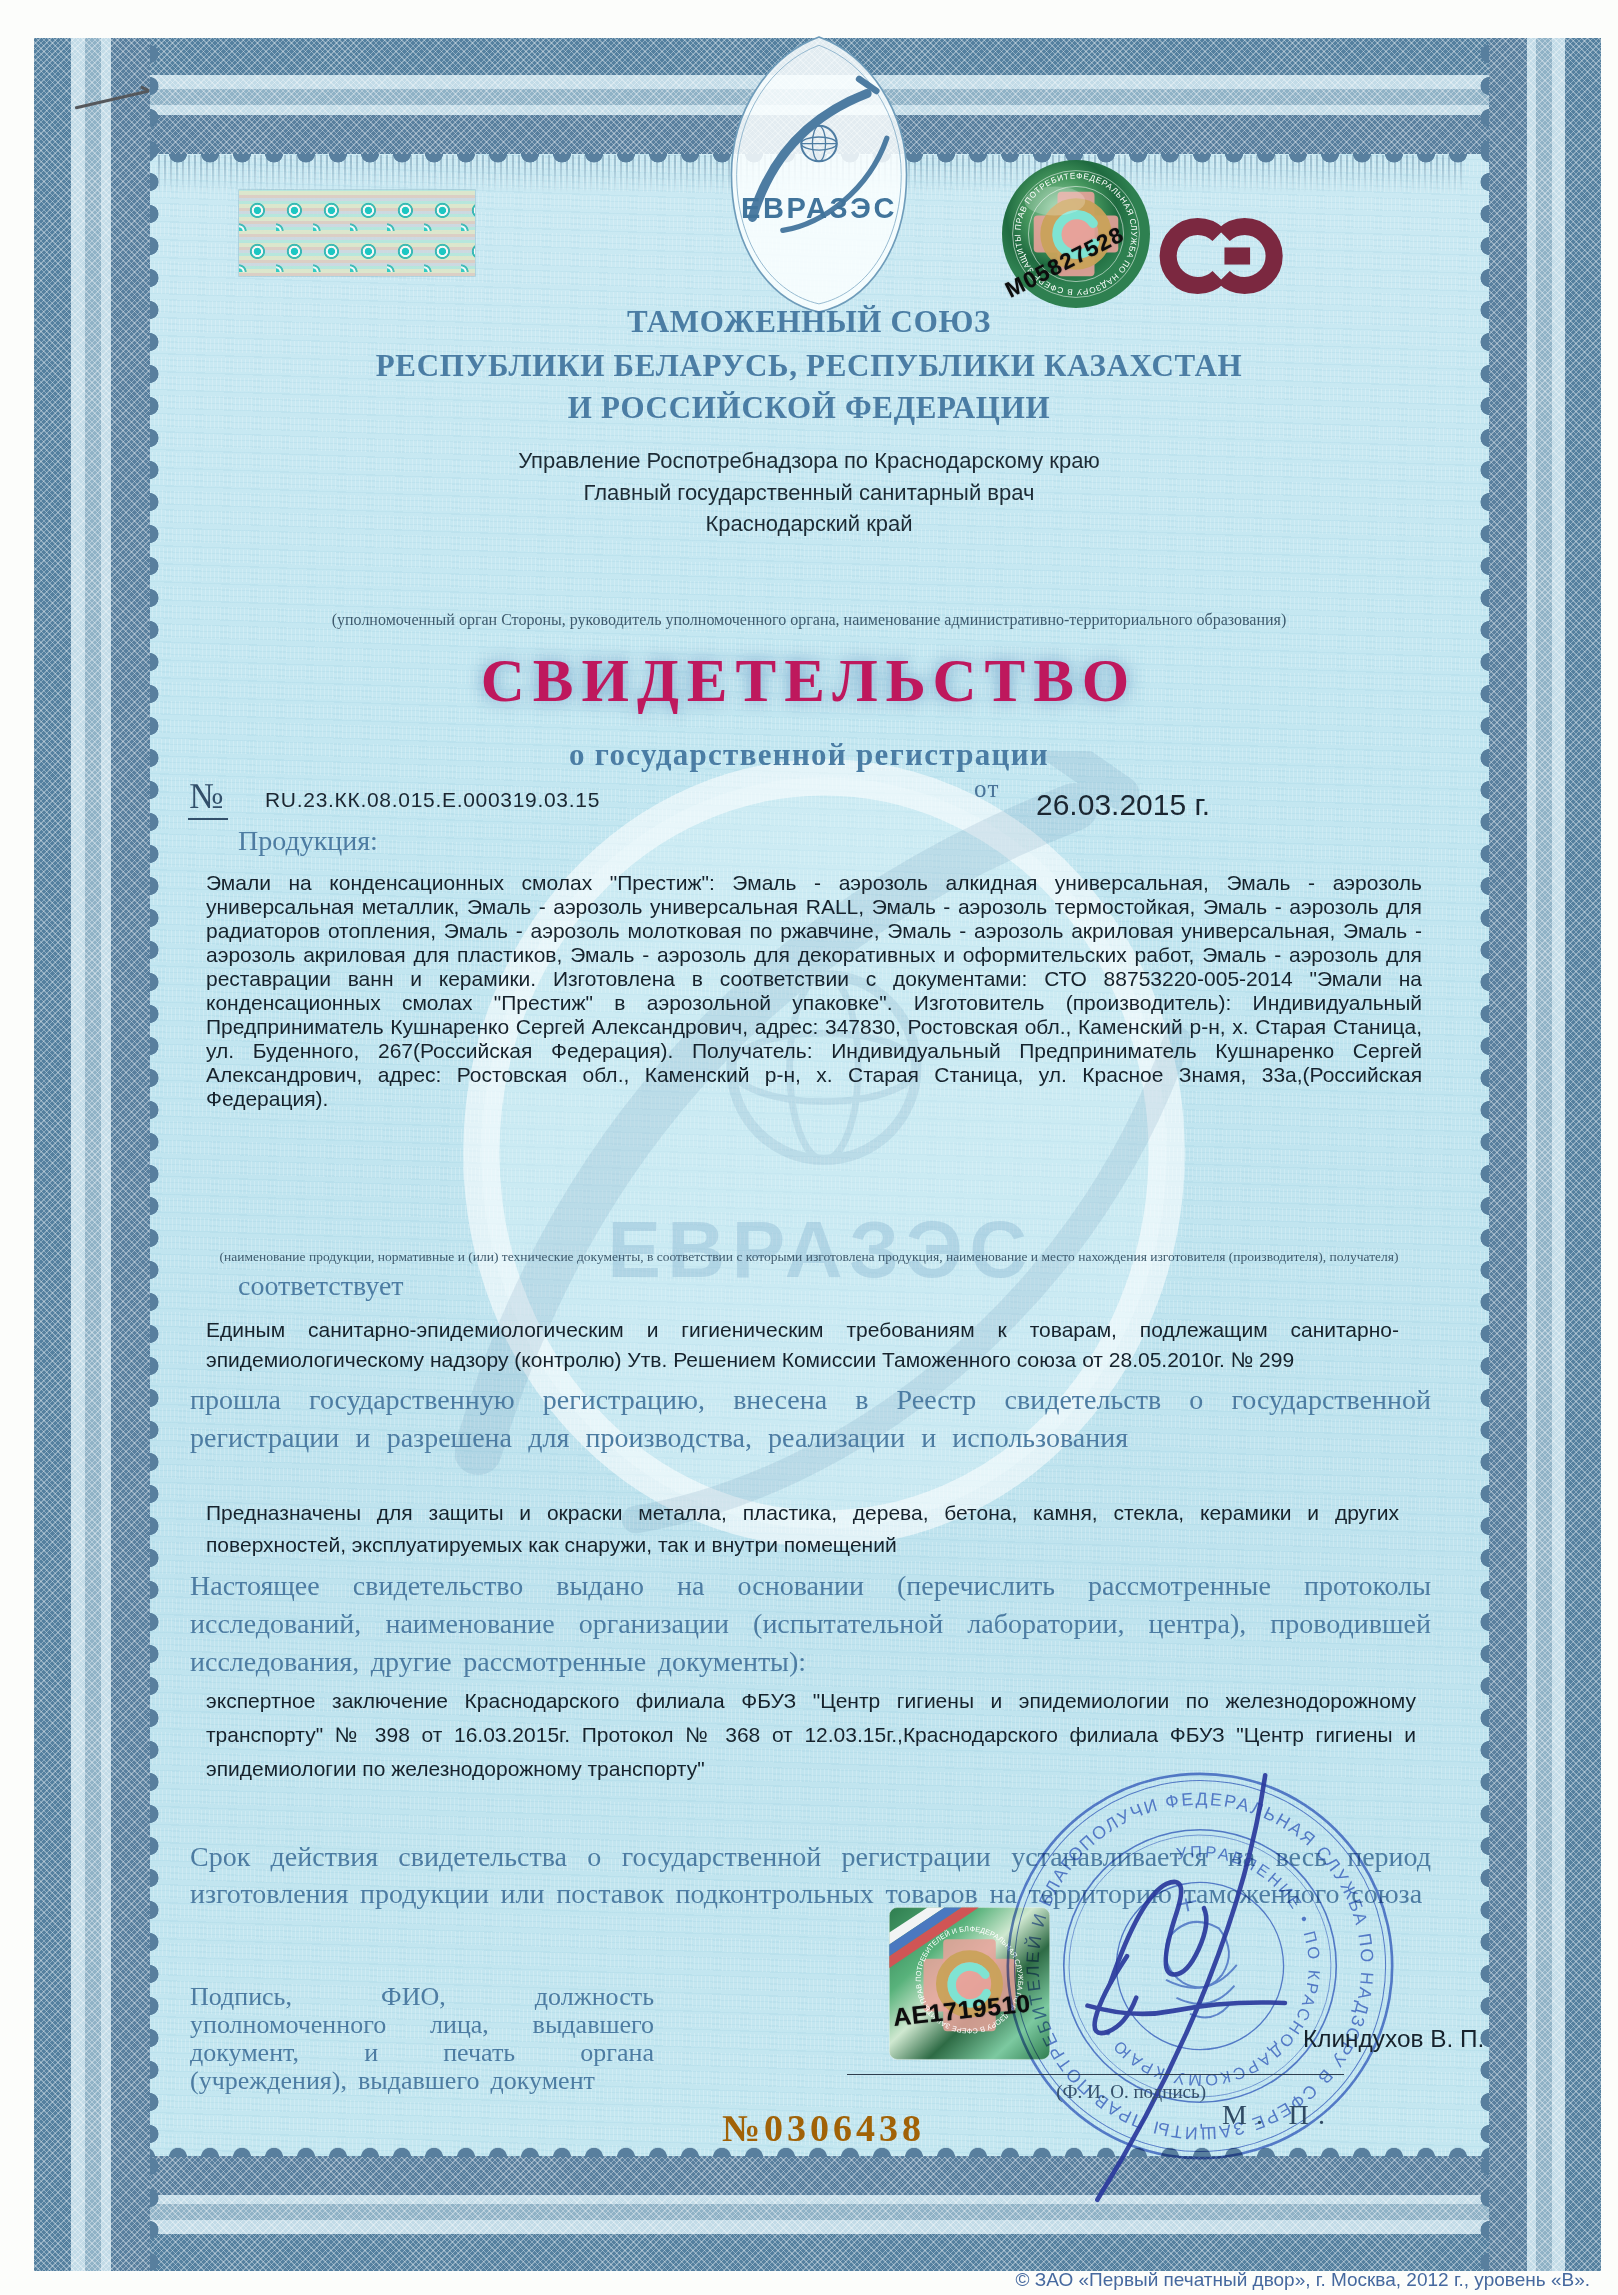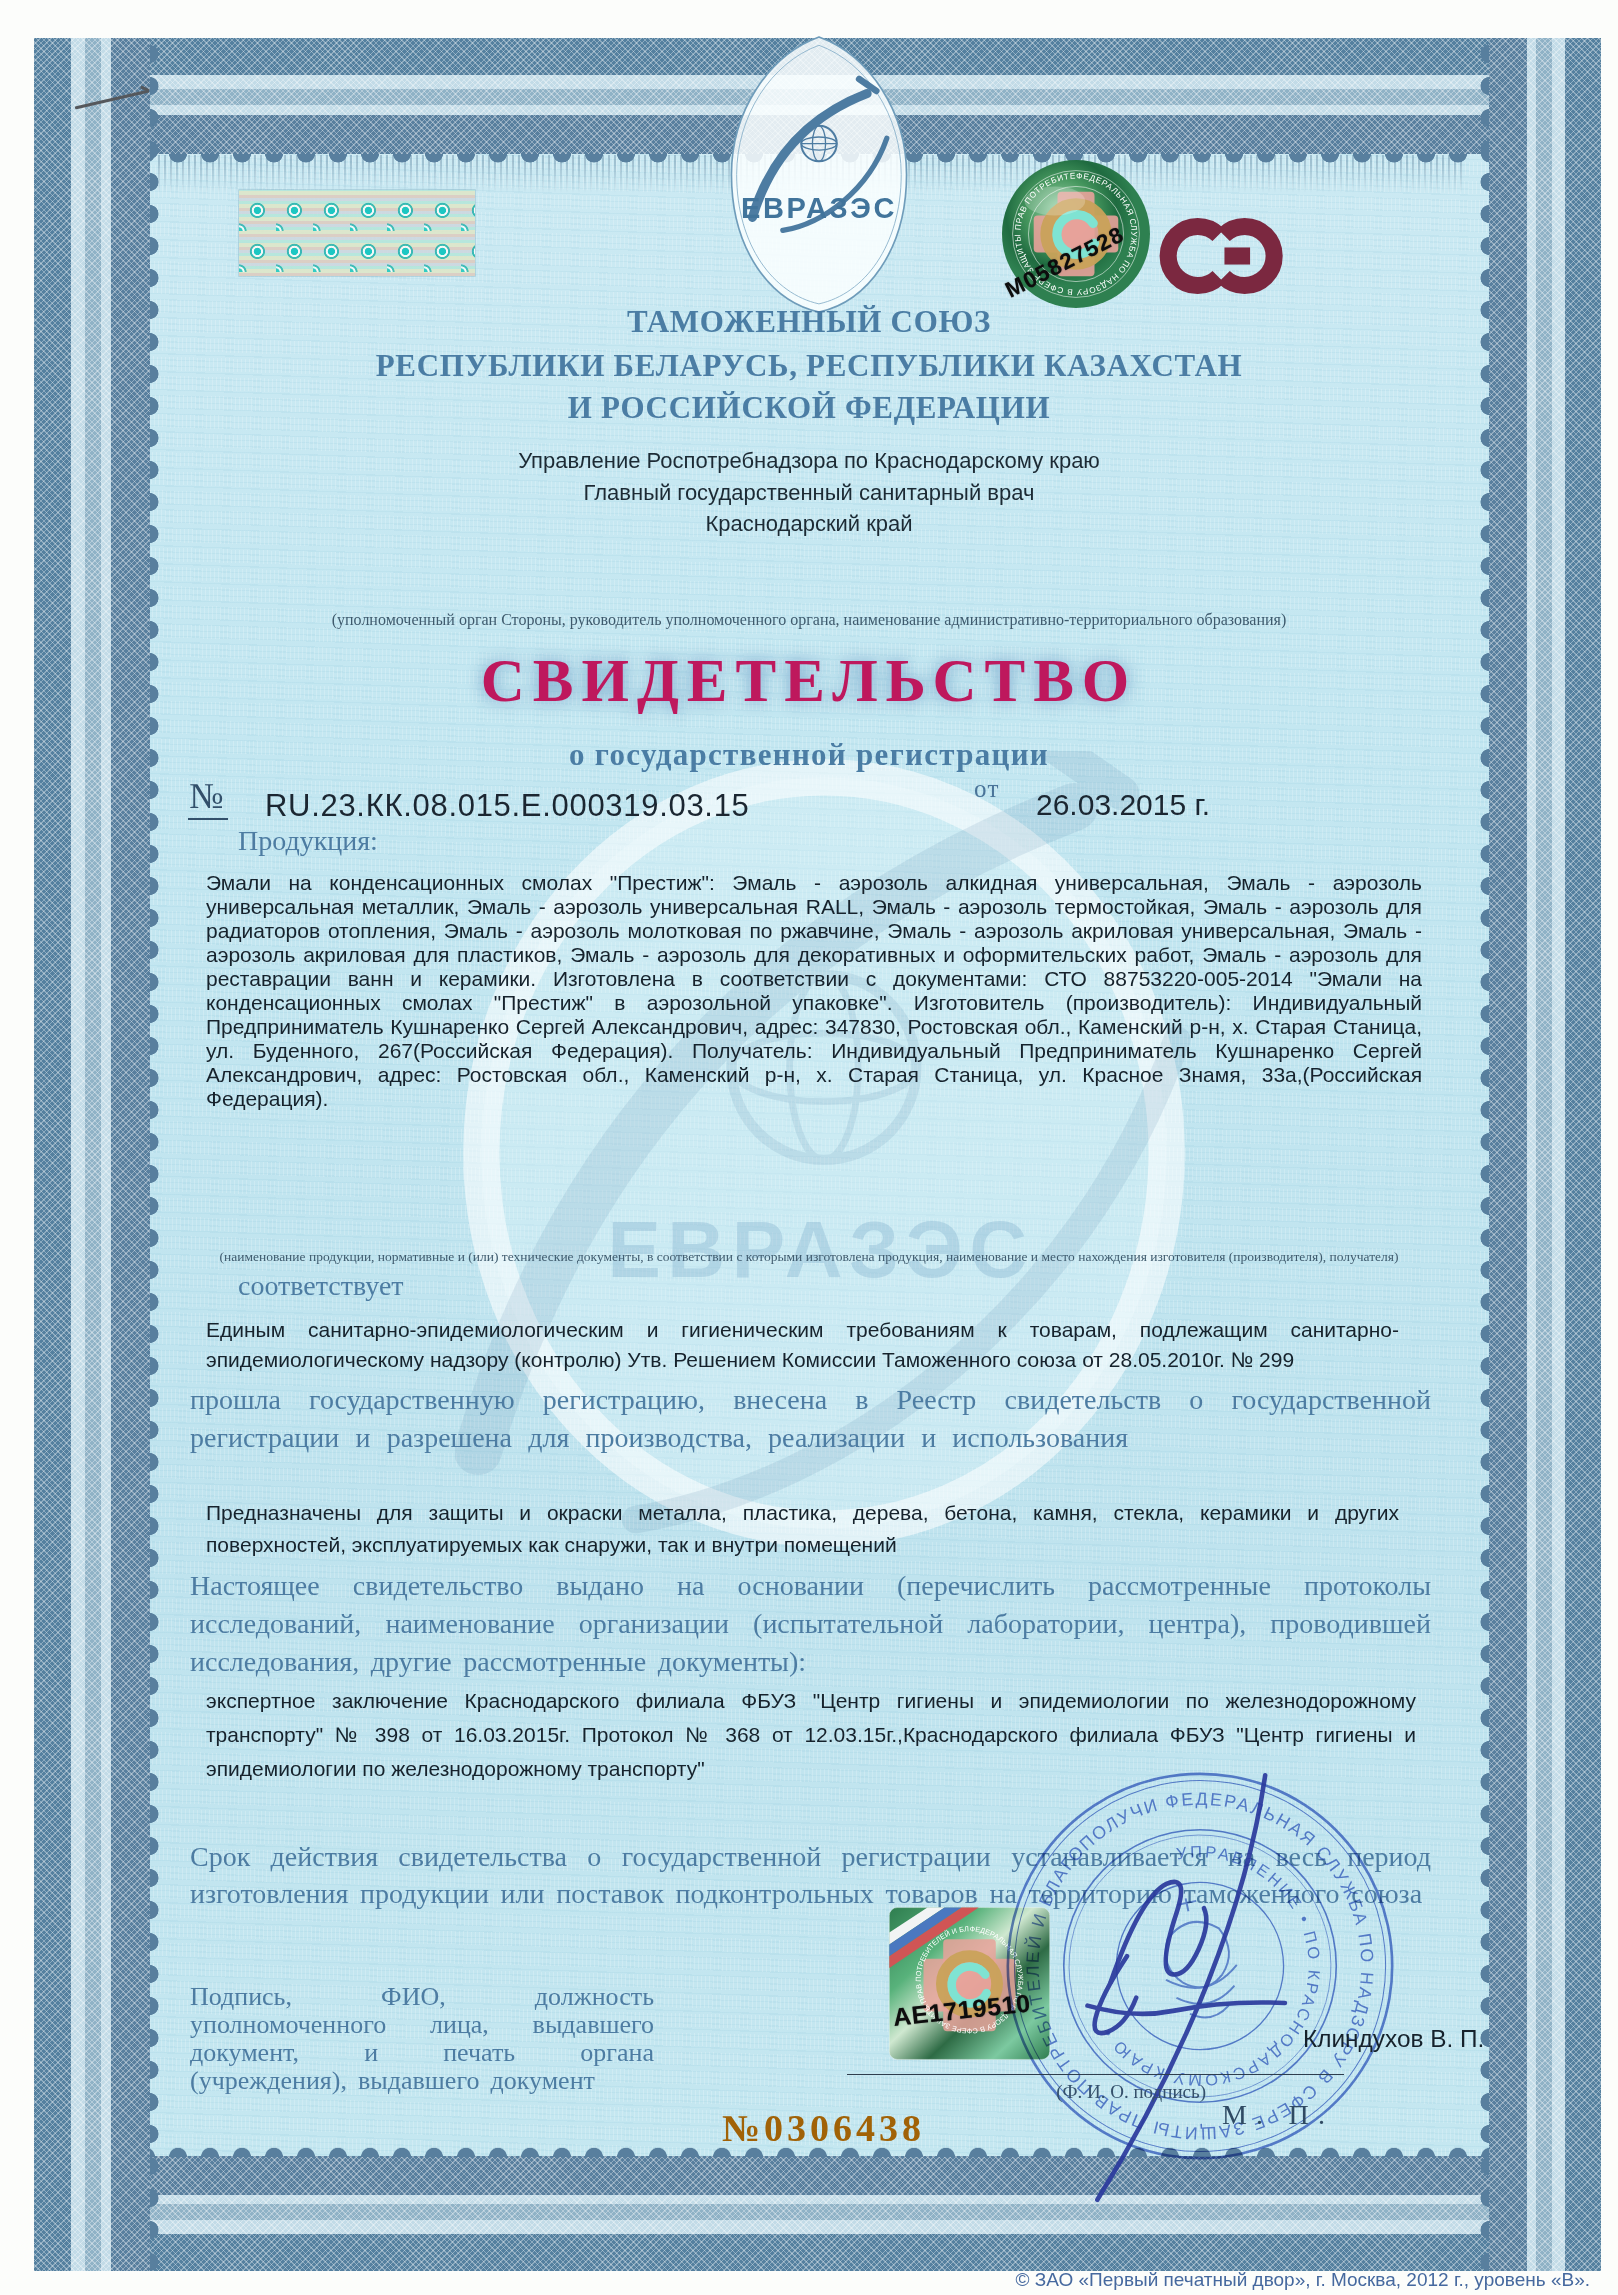--- a/index.html
+++ b/index.html
@@ -87,21 +87,21 @@
   .u0{top:304px;} .u1{top:348px;} .u2{top:390px;}
   .auth{font-family:Liberation Sans, sans-serif;font-size:22px;color:#1c2a34;}
   .a0{top:448px;} .a1{top:480px;} .a2{top:511px;}
   .cap{font-size:16px;color:#3e5a6d;}
   .cap1{top:611px;}
   .doc-title{top:646px;font-weight:bold;font-size:61px;letter-spacing:8px;color:#be185d;
     text-shadow:0 0 17px rgba(105,155,195,.95),0 0 6px rgba(195,225,242,.9);}
   .doc-sub{top:737px;font-weight:bold;font-size:31px;color:#4b7da4;letter-spacing:1.3px;}
   
   .num-label{position:absolute;left:188px;top:775px;font-size:36px;color:#33506b;border-bottom:2px solid #33506b;padding:0 4px 1.3px 1.3px;}
-  .num-value{position:absolute;left:265px;top:788px;font-family:"Liberation Sans",sans-serif;font-size:31px;color:#1b2631;letter-spacing:0.7px;}
+  .num-value{position:absolute;left:265px;top:788px;font-family:"Liberation Sans",sans-serif;font-size:21px;color:#1b2631;letter-spacing:0.7px;}
   .date-label{position:absolute;left:974px;top:775px;font-size:25px;color:#4a7499;letter-spacing:1.3px;}
   .date-value{position:absolute;left:1036px;top:788px;font-family:"Liberation Sans",sans-serif;font-size:30px;color:#1b2631;}
   
   .blue-label{position:absolute;left:190px;font-size:28px;color:#4d7ca2;margin-left:48px;}
   .product-label{top:825px;}
   .body-sans{position:absolute;font-family:"Liberation Sans",sans-serif;color:#16222c;text-align:justify;}
   .product-text{left:206px;top:871px;width:1216px;font-size:21px;line-height:24px;}
   .cap2{top:1249px;left:183px;width:1252px;position:absolute;text-align:center;font-size:13.5px;color:#3e5a6d;}
   .conforms-label{top:1270px;}
   .conforms-text{left:206px;top:1315px;width:1193px;font-size:21px;line-height:30px;}

